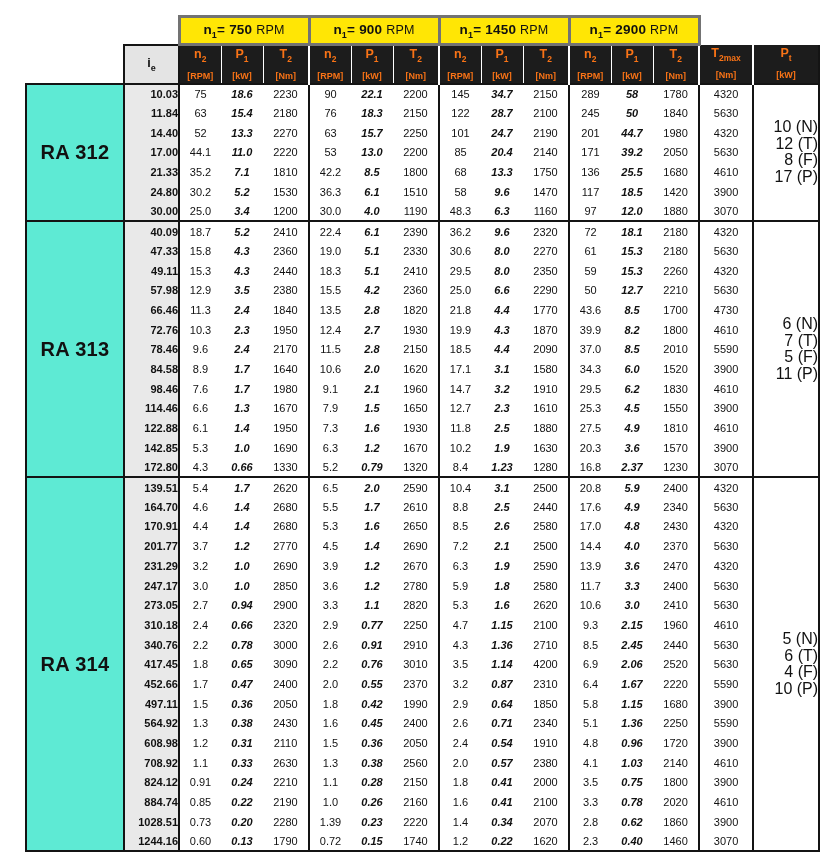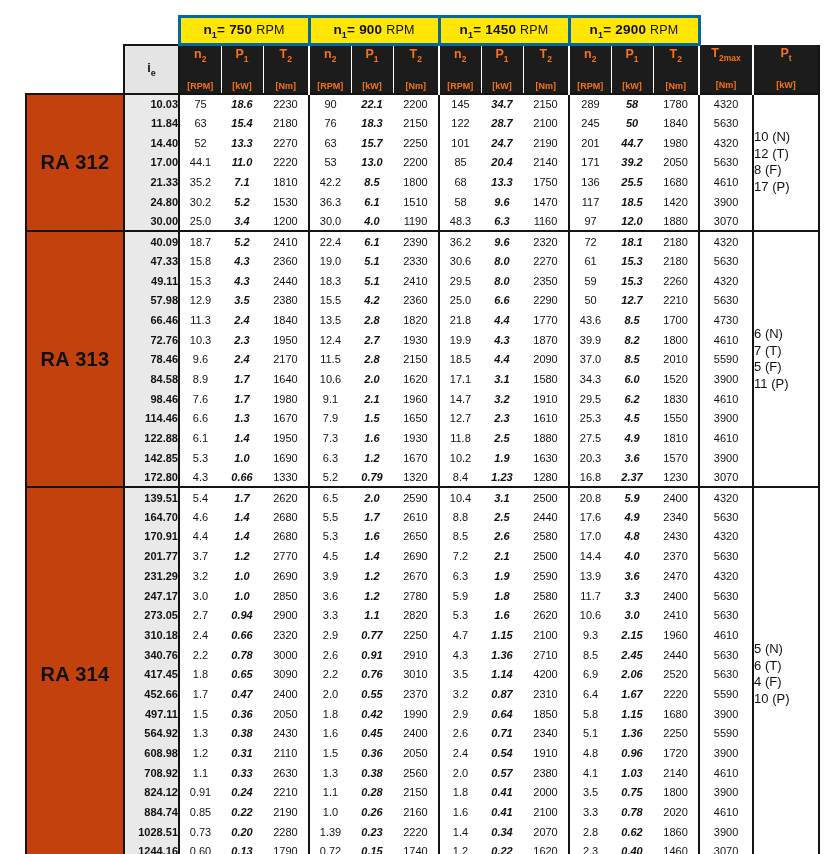--- a/index.html
+++ b/index.html
@@ -1,48 +1,48 @@
 <!DOCTYPE html>
 <html><head>
 <meta charset="utf-8">
 <style>
   *{box-sizing:border-box;margin:0;padding:0}
   html,body{background:#fff}
   body{width:830px;height:854px;overflow:hidden;font-family:"Liberation Sans",sans-serif;color:#111}
   .page{padding:15px 0 0 25px}
   table{border-collapse:collapse;table-layout:fixed;width:793px}
   
-  tr.speed-row th.speed{background:#ffe605;border:3px solid #0369a1;height:28px;padding:0;
+  tr.speed-row th.speed{background:#ffe605;border:3px solid #737373;height:28px;padding:0;
     text-align:center;font-size:13.5px;font-weight:bold;letter-spacing:.2px}
   tr.speed-row .speed sub{font-size:9px;font-weight:bold}
   tr.speed-row .speed .rpm{font-weight:normal;font-size:12.5px}
   td.blank{background:#fff;border:none}
   
   tr.cols-row{height:33px}
   th.hc{background:#1c1c1c;color:#f97316;vertical-align:middle;text-align:center;
     border-right:1.5px solid #fff;padding:2px 0}
   th.hc .sym{font-size:12.5px;font-weight:bold;line-height:13px}
   th.hc sub{font-size:8.5px;font-weight:bold}
-  th.hc .unit{font-size:9px;font-weight:bold;line-height:10px;margin-top:15px}
+  th.hc .unit{font-size:9px;font-weight:bold;line-height:10px;margin-top:5px}
   th.hc.ge{border-right:2.5px solid #fff}
   th.hc.edge{border-right:2.5px solid #141414}
   th.ieh{background:#e4e4e4;border:2.5px solid #141414;vertical-align:middle;
     font-size:12.5px;font-weight:bold}
   th.ieh sub{font-size:9px}
   
   tbody{border-top:2.5px solid #141414;border-bottom:2.5px solid #141414}
   tbody td{height:19.7px;font-size:11px;text-align:center;vertical-align:middle;white-space:nowrap}
-  td.model{background:#c2410c;border:2.5px solid #141414;font-size:20px;font-weight:bold;
+  td.model{background:#5eead4;border:2.5px solid #141414;font-size:20px;font-weight:bold;
     text-align:center;vertical-align:middle;letter-spacing:.3px}
   td.ie{background:#e9e9e9;font-weight:bold;text-align:right;padding-right:0;
     border-left:2.5px solid #141414;border-right:2.5px solid #141414;font-size:11px}
   td.p1{font-weight:bold;font-style:italic}
   td.bl{border-left:2.5px solid #141414}
   td.pt{border-left:2.5px solid #141414;border-right:2.5px solid #141414;
-    font-size:13px;vertical-align:middle;text-align:left}
+    font-size:16px;vertical-align:middle;text-align:right}
   td.pt .pt-line{line-height:16.5px}
 </style>
 </head>
 <body>
 
 <div class="page">
   <table>
     <colgroup>
       <col style="width:98px">
         <col style="width:55px">

